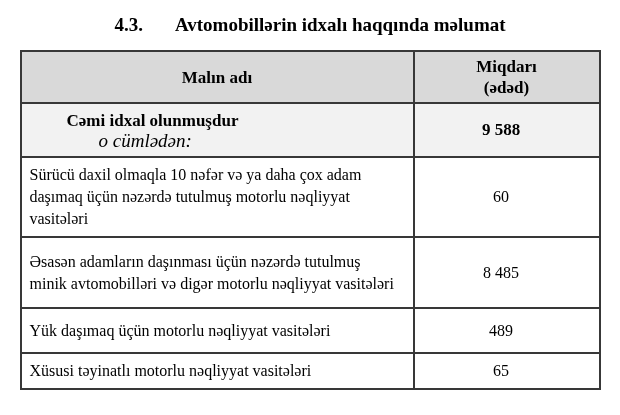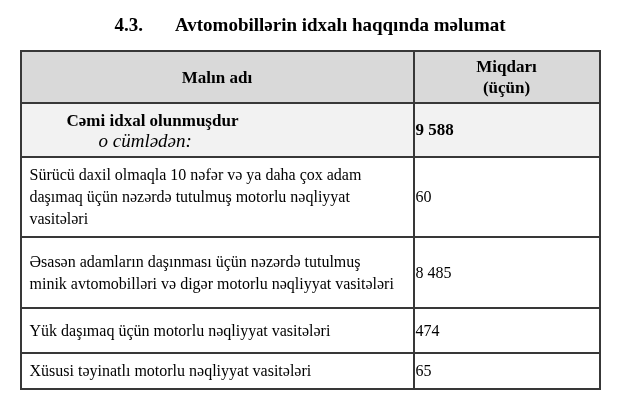--- a/index.html
+++ b/index.html
@@ -68,21 +68,21 @@
     line-height: 19px;
   }
   td.name-cell {
     font-size: 16px;
     line-height: 22px;
     padding: 6px 18px 6px 8px;
     text-align: left;
   }
   td.value-cell {
     font-size: 16px;
-    text-align: left;
+    text-align: center;
     padding-right: 12px;
   }
   td.total-value {
     font-weight: bold;
     font-size: 17px;
   }
   tr.row-2 td { height: 74px; }
   tr.row-3 td { height: 71px; }
   tr.row-4 td { height: 45px; }
   tr.row-5 td { height: 32px; }
@@ -100,21 +100,21 @@
   <table class="import-table">
     <colgroup>
       <col class="col-name">
       <col class="col-qty">
     </colgroup>
     <thead>
       <tr class="header-row">
         <th>Malın adı</th>
         <th>
           <div>Miqdarı</div>
-          <div>(üçün)</div>
+          <div>(ədəd)</div>
         </th>
       </tr>
     </thead>
     <tbody>
       <tr class="total-row">
         <td class="name-cell" style="padding-left:0;">
           <div class="total-name">Cəmi idxal olunmuşdur</div>
           <div class="total-sub">o cümlədən:</div>
         </td>
         <td class="value-cell total-value">9 588</td>
@@ -122,21 +122,21 @@
       <tr class="row-2">
         <td class="name-cell">Sürücü daxil olmaqla 10 nəfər və ya daha çox adam daşımaq üçün nəzərdə tutulmuş motorlu nəqliyyat vasitələri</td>
         <td class="value-cell">60</td>
       </tr>
       <tr class="row-3">
         <td class="name-cell">Əsasən adamların daşınması üçün nəzərdə tutulmuş minik avtomobilləri və digər motorlu nəqliyyat vasitələri</td>
         <td class="value-cell">8 485</td>
       </tr>
       <tr class="row-4">
         <td class="name-cell">Yük daşımaq üçün motorlu nəqliyyat vasitələri</td>
-        <td class="value-cell">474</td>
+        <td class="value-cell">489</td>
       </tr>
       <tr class="row-5">
         <td class="name-cell">Xüsusi təyinatlı motorlu nəqliyyat vasitələri</td>
         <td class="value-cell">65</td>
       </tr>
     </tbody>
   </table>
 
 </div>
 

